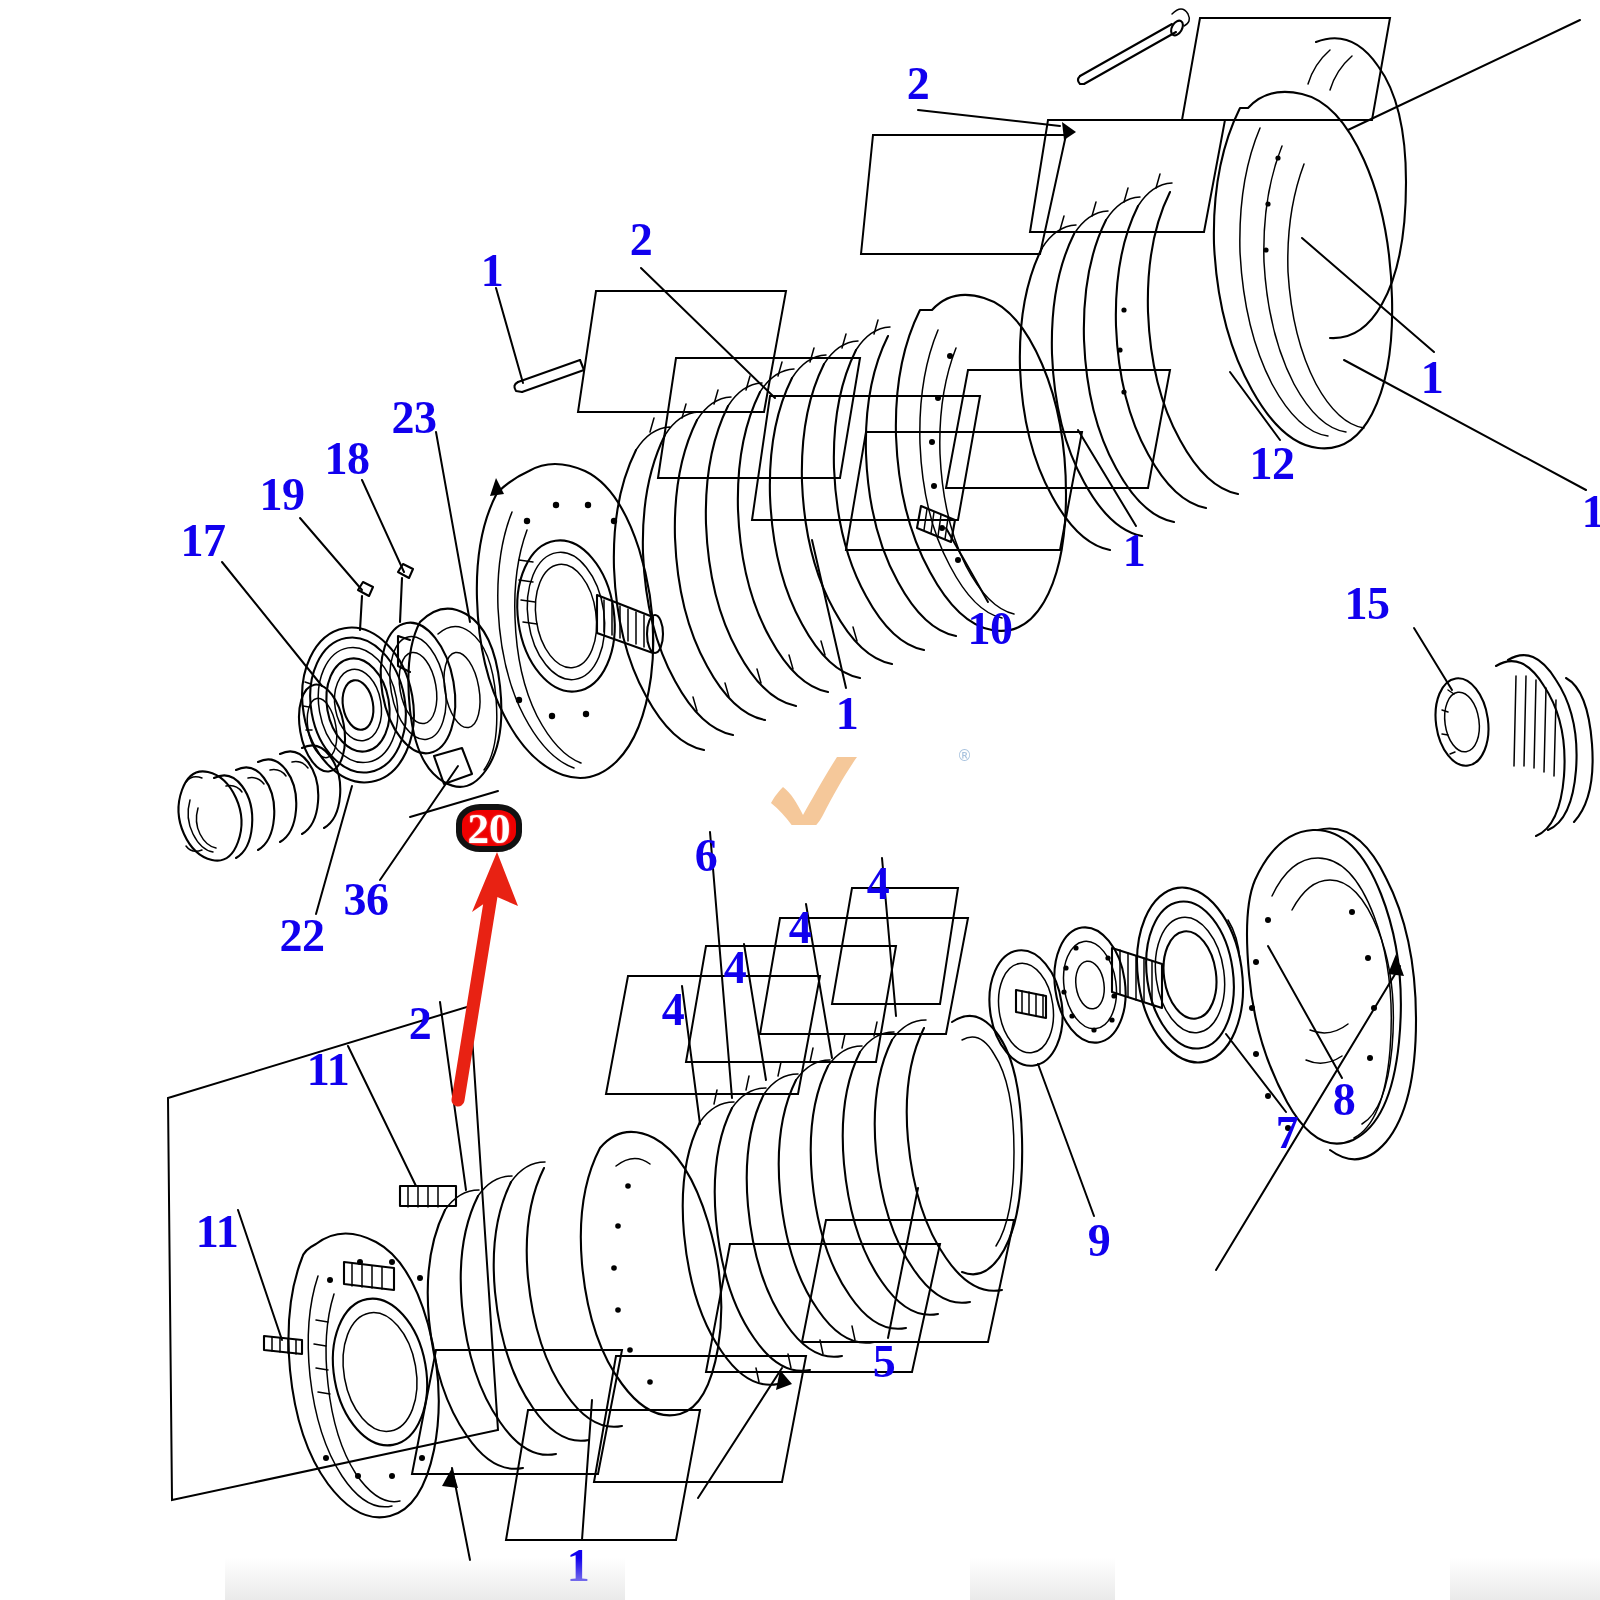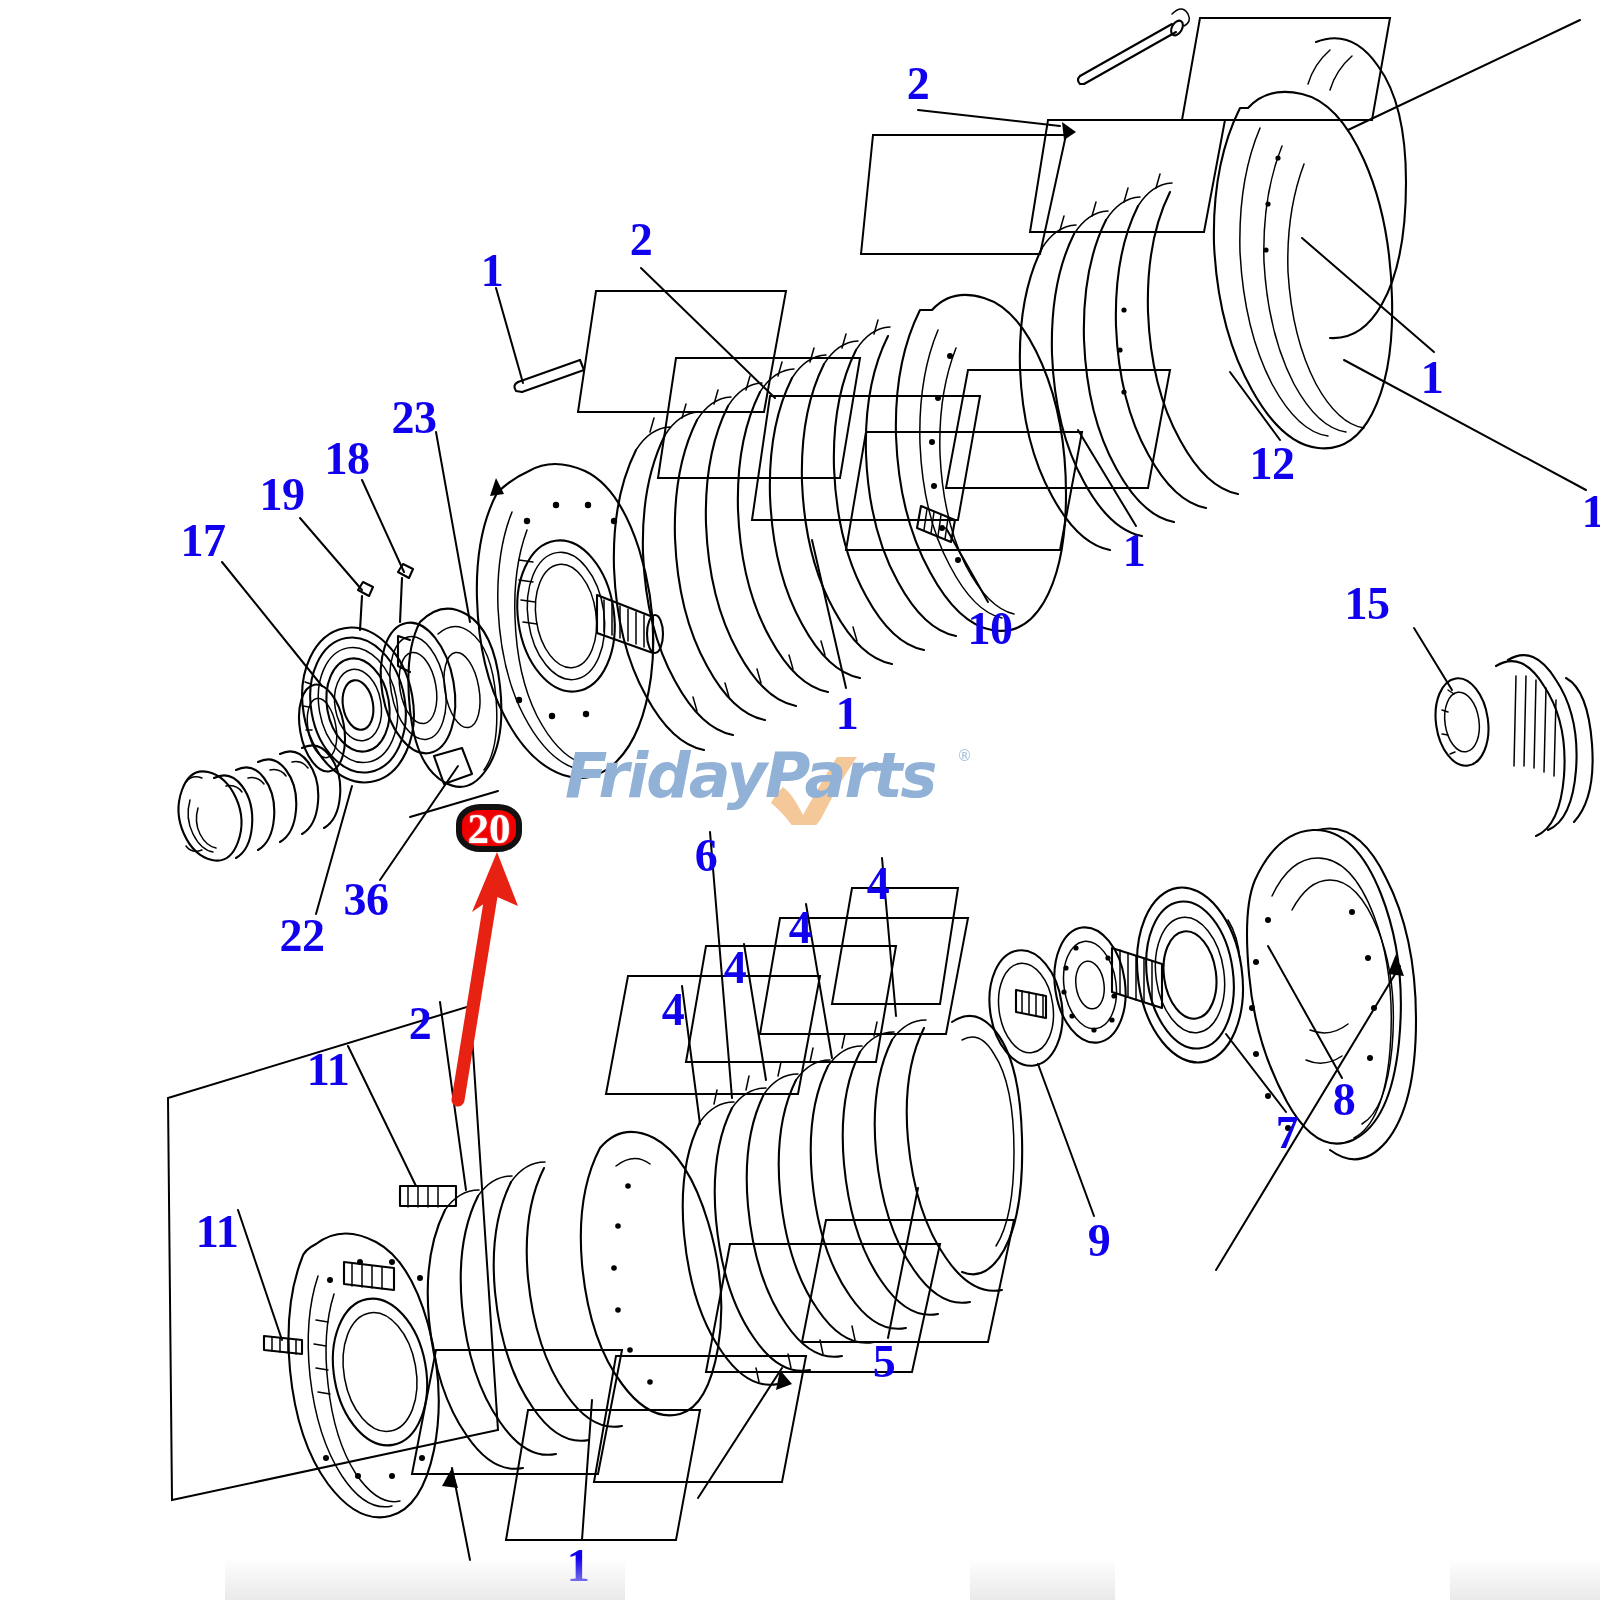--- a/index.html
+++ b/index.html
@@ -502,21 +502,20 @@
   <div class="callout-num" style="left:1099px; top:1241px;">9</div>
   <div class="callout-num" style="left:884px; top:1362px;">5</div>
   <div class="callout-num" style="left:578px; top:1566px;">1</div>
 
   <div class="highlight-badge" style="left:489px; top:828px;">20</div>
 
   <div id="watermark">
     <svg width="420" height="80" viewBox="0 0 420 80" style="position:absolute;left:0;top:0;">
       <path d="M272 12 C258 34 246 56 238 70 C232 58 226 48 218 42 C212 48 208 54 206 58 C216 66 226 78 232 88 C244 88 252 82 258 70 C268 50 282 26 292 12 Z" fill="#F5C89A"></path>
     </svg>
-    <div class="wm-text">FridayParts</div>
     <div class="wm-reg">®</div>
   </div>
 
   <div class="bottom-band" style="left:225px;  width:400px;"></div>
   <div class="bottom-band" style="left:970px;  width:145px;"></div>
   <div class="bottom-band" style="left:1450px; width:150px;"></div>
 
 </div>
 
 </body></html>

